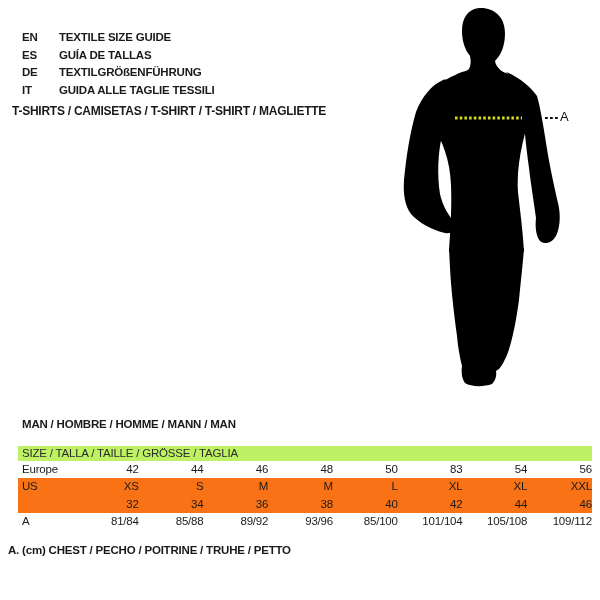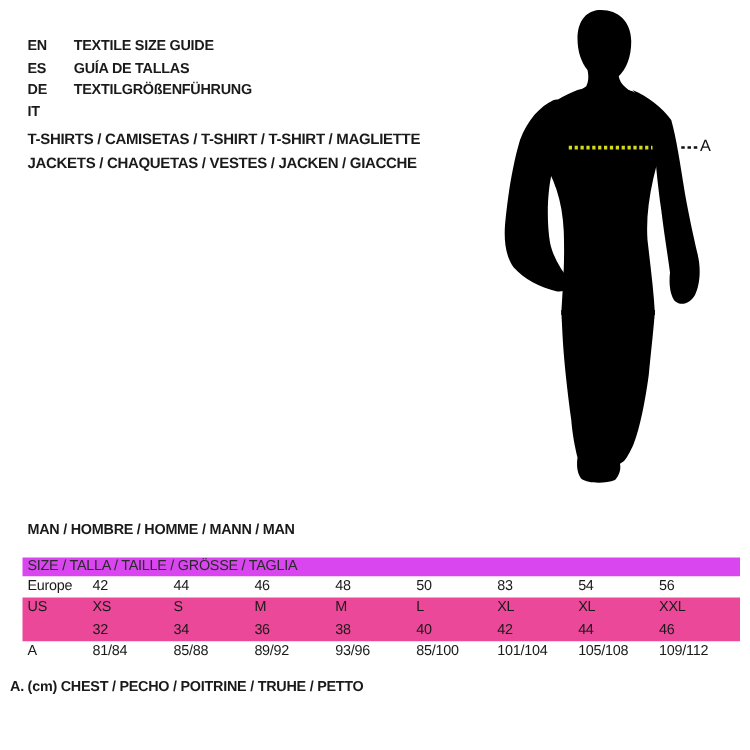--- a/index.html
+++ b/index.html
@@ -7,37 +7,37 @@
     position:relative;width:600px;height:600px;background:#ffffff;overflow:hidden;
     font-family:"Liberation Sans","DejaVu Sans",sans-serif;color:#1a1a1a;
     -webkit-font-smoothing:antialiased;
   }
   
   .lang-block{position:absolute;left:22px;top:29px;}
   .lang-row{display:flex;height:17.5px;line-height:17.5px;font-size:11.5px;font-weight:700;letter-spacing:-0.2px;}
   .lang-code{width:37px;flex:0 0 37px;}
   .lang-label{white-space:nowrap;}
   
-  .cat-block{position:absolute;left:22px;top:102px;}
+  .cat-block{position:absolute;left:12px;top:102px;}
   .cat-line{font-size:12px;font-weight:700;line-height:19px;letter-spacing:-0.25px;white-space:nowrap;}
   
   .figure-wrap{position:absolute;left:398px;top:4px;width:180px;height:392px;}
   .measure-label{
     position:absolute;left:560px;top:109px;font-size:13px;font-weight:500;
     color:#111;letter-spacing:0;
   }
   
   .man-heading{position:absolute;left:22px;top:418px;font-size:11.5px;font-weight:700;letter-spacing:-0.2px;white-space:nowrap;}
   
   .size-table{position:absolute;left:18px;top:446px;width:574px;font-size:11.5px;letter-spacing:-0.2px;}
-  .thead{height:15px;line-height:15px;background:#d946ef;padding-left:4px;color:#2a2a2a;white-space:nowrap;}
+  .thead{height:15px;line-height:15px;background:#bef264;padding-left:4px;color:#2a2a2a;white-space:nowrap;}
   .trow{display:flex;height:17.25px;line-height:17.25px;}
-  .trow.stripe{background:#ec4899;}
+  .trow.stripe{background:#f97316;}
   .tlabel{flex:0 0 52px;padding-left:4px;}
-  .tcell{flex:1 1 0;text-align:left;}
+  .tcell{flex:1 1 0;text-align:right;}
   
   .footnote{position:absolute;left:8px;top:544px;font-size:11.5px;font-weight:700;letter-spacing:-0.2px;white-space:nowrap;}
 </style>
 </head>
 <body>
 
 <div class="canvas">
 
   <div class="lang-block">
     <div class="lang-row">
@@ -47,26 +47,26 @@
     <div class="lang-row">
       <span class="lang-code">ES</span>
       <span class="lang-label">GUÍA DE TALLAS</span>
     </div>
     <div class="lang-row">
       <span class="lang-code">DE</span>
       <span class="lang-label">TEXTILGRÖßENFÜHRUNG</span>
     </div>
     <div class="lang-row">
       <span class="lang-code">IT</span>
+      <span class="lang-label">GUIDA ALLE TAGLIE TESSILI</span>
     </div>
   </div>
 
   <div class="cat-block">
     <div class="cat-line">T-SHIRTS / CAMISETAS / T-SHIRT / T-SHIRT / MAGLIETTE</div>
-    <div class="cat-line">JACKETS / CHAQUETAS / VESTES / JACKEN / GIACCHE</div>
   </div>
 
   <div class="figure-wrap">
     <svg width="180" height="392" viewBox="398 4 180 392" xmlns="http://www.w3.org/2000/svg">
 
       <path fill="#000000" d="M 462 72 C 452 76 440 82 433 90 C 428 100 429 112 432 124 C 443 142 450 160 451 185 C 452 212 450 232 449 252 L 524 252 C 523 232 520 210 518 192 C 516 164 524 132 535 102 C 531 90 518 79 506 73 C 492 68 475 68 462 72 Z"></path>
 
       <path fill="#000000" d="M 443 80 C 432 85 422 96 416 112 C 410 132 406 158 404 180 C 403 194 405 206 411 214 C 419 223 432 230 445 233 C 451 234 456 231 458 227 C 448 216 442 204 440 194 C 437 175 438 152 442 136 C 445 119 449 103 453 91 C 452 83 448 78 443 80 Z"></path>
 
       <path fill="#000000" d="M 506 72 C 518 77 530 86 537 96 C 541 110 544 130 548 155 C 551 172 555 190 558 203 C 561 215 560 228 556 236 C 552 243 545 245 540 241 C 536 236 535 227 536 218 C 534 203 531 185 529 168 C 526 147 524 126 523 108 C 521 92 514 80 506 72 Z"></path>

